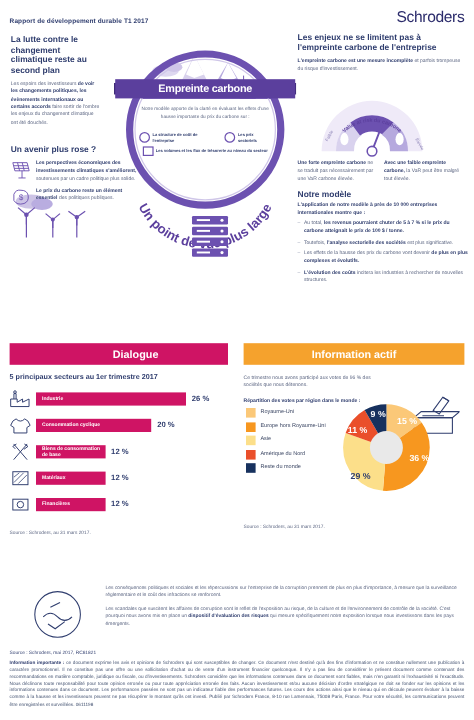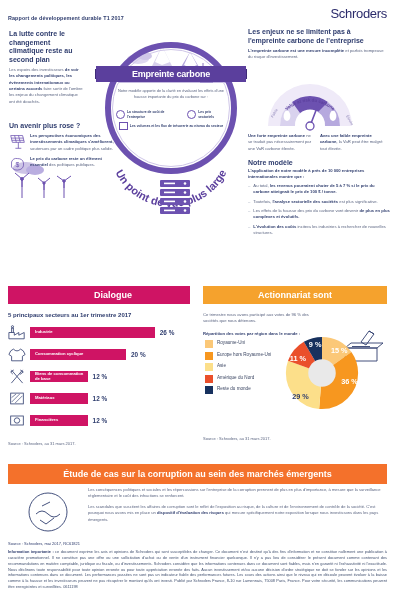--- a/index.html
+++ b/index.html
@@ -385,21 +385,21 @@
             <span>Financières</span>
           </div>
           <div class="bar-val">12 %</div>
         </div>
       </div>
 
       <div class="src" style="margin-top:12px;">Source : Schroders, au 31 mars 2017.</div>
     </div>
 
     <div class="panel-r">
-      <div class="band orange">Actionnariat sont</div>
+      <div class="band orange">Information actif</div>
 
       <div style="position:relative;height:52px;">
         <div class="r-note" style="margin-top:8px;">Ce trimestre nous avons participé aux votes de 96 % des sociétés que nous détenons.</div>
         <div class="r-note" style="margin-top:6px;"><b>Répartition des votes par région dans le monde :</b></div>
         <svg class="ballot" viewBox="0 0 44 36">
           <g stroke="#2f3d6e" stroke-width=".9" fill="none">
             <path d="M6 20 L6 33 L38 33 L38 20 Z"></path>
             <path d="M6 20 L12 15 L44 15 L38 20 Z"></path>
             <path d="M13 18.5 L31 18.5"></path>
             <path d="M22 14 L30 3 L35 6 L27 17 Z"></path>
@@ -447,21 +447,20 @@
             <text x="22" y="36" fill="#ffffff">11 %</text>
             <text x="42" y="20" fill="#ffffff">9 %</text>
           </g>
         </svg>
       </div>
 
       <div class="src" style="position:absolute;top:150px;left:0;">Source : Schroders, au 31 mars 2017.</div>
     </div>
   </div>
 
-  <div class="case-band">Étude de cas sur la corruption au sein des marchés émergents</div>
 
   <svg class="case-ico" viewBox="0 0 56 52">
     <g stroke="#2f3d6e" stroke-width=".9" fill="none">
       <circle cx="28" cy="24" r="19"></circle>
       <path d="M16 26 Q22 20 28 26 Q34 32 40 26"></path>
       <path d="M20 32 L26 36 L34 30"></path>
       <path d="M22 18 L30 14"></path>
     </g>
   </svg>
 

